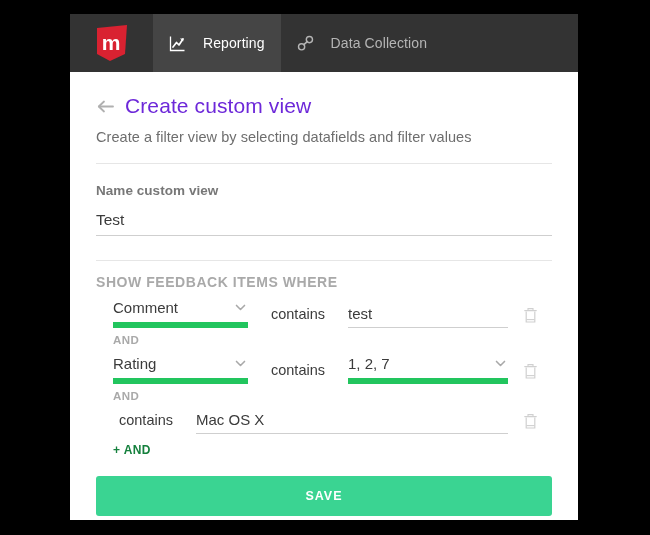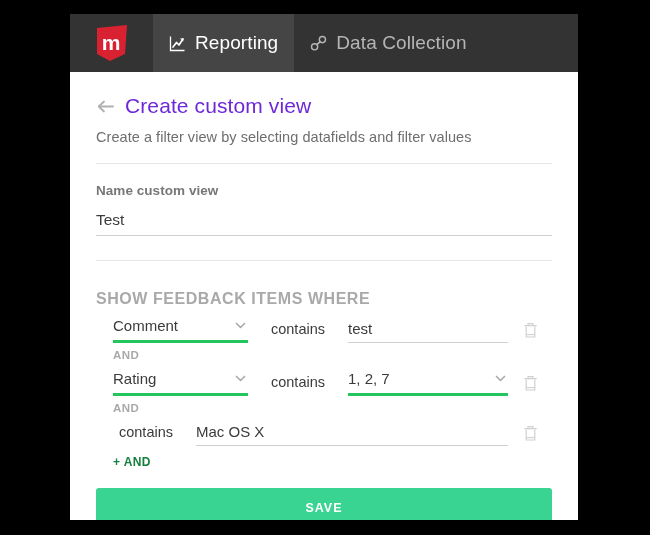--- a/index.html
+++ b/index.html
@@ -44,24 +44,24 @@
     position: relative;
     display: flex;
     align-items: center;
     justify-content: center;
   }
   .logo-mark svg { display: block; }
 
   .nav-tab {
     display: flex;
     align-items: center;
-    gap: 9px;
+    gap: 17px;
     padding: 0 16px;
     color: #b5b5b5;
-    font-size: 19px;
+    font-size: 14px;
     letter-spacing: 0.1px;
     white-space: nowrap;
     cursor: pointer;
   }
   .nav-tab.active {
     background: #454545;
     color: #ffffff;
   }
   .nav-ico {
     width: 17px;
@@ -135,42 +135,42 @@
     background: transparent;
   }
 
   .rule2 {
     height: 1px;
     background: #e6e6e6;
     margin-top: 24px;
   }
 
   .section-label {
-    margin-top: 29px;
-    font-size: 16px;
+    margin-top: 13px;
+    font-size: 14px;
     color: #a9a9a9;
     letter-spacing: 0.55px;
     font-weight: bold;
   }
 
   
   .filter-row {
     display: flex;
     align-items: flex-end;
     margin-top: 4px;
   }
 
   .cell-field {
     width: 152px;
     flex: none;
     padding-left: 17px;
   }
   .select-shell {
     position: relative;
-    border-bottom: 3px solid #22c55e;
+    border-bottom: 6px solid #22c55e;
     padding: 5px 18px 5px 0;
     cursor: pointer;
   }
   .select-val {
     font-size: 15px;
     color: #3b3b3b;
   }
   .select-val.centered { text-align: center; padding-right: 4px; }
   .chev {
     position: absolute;

